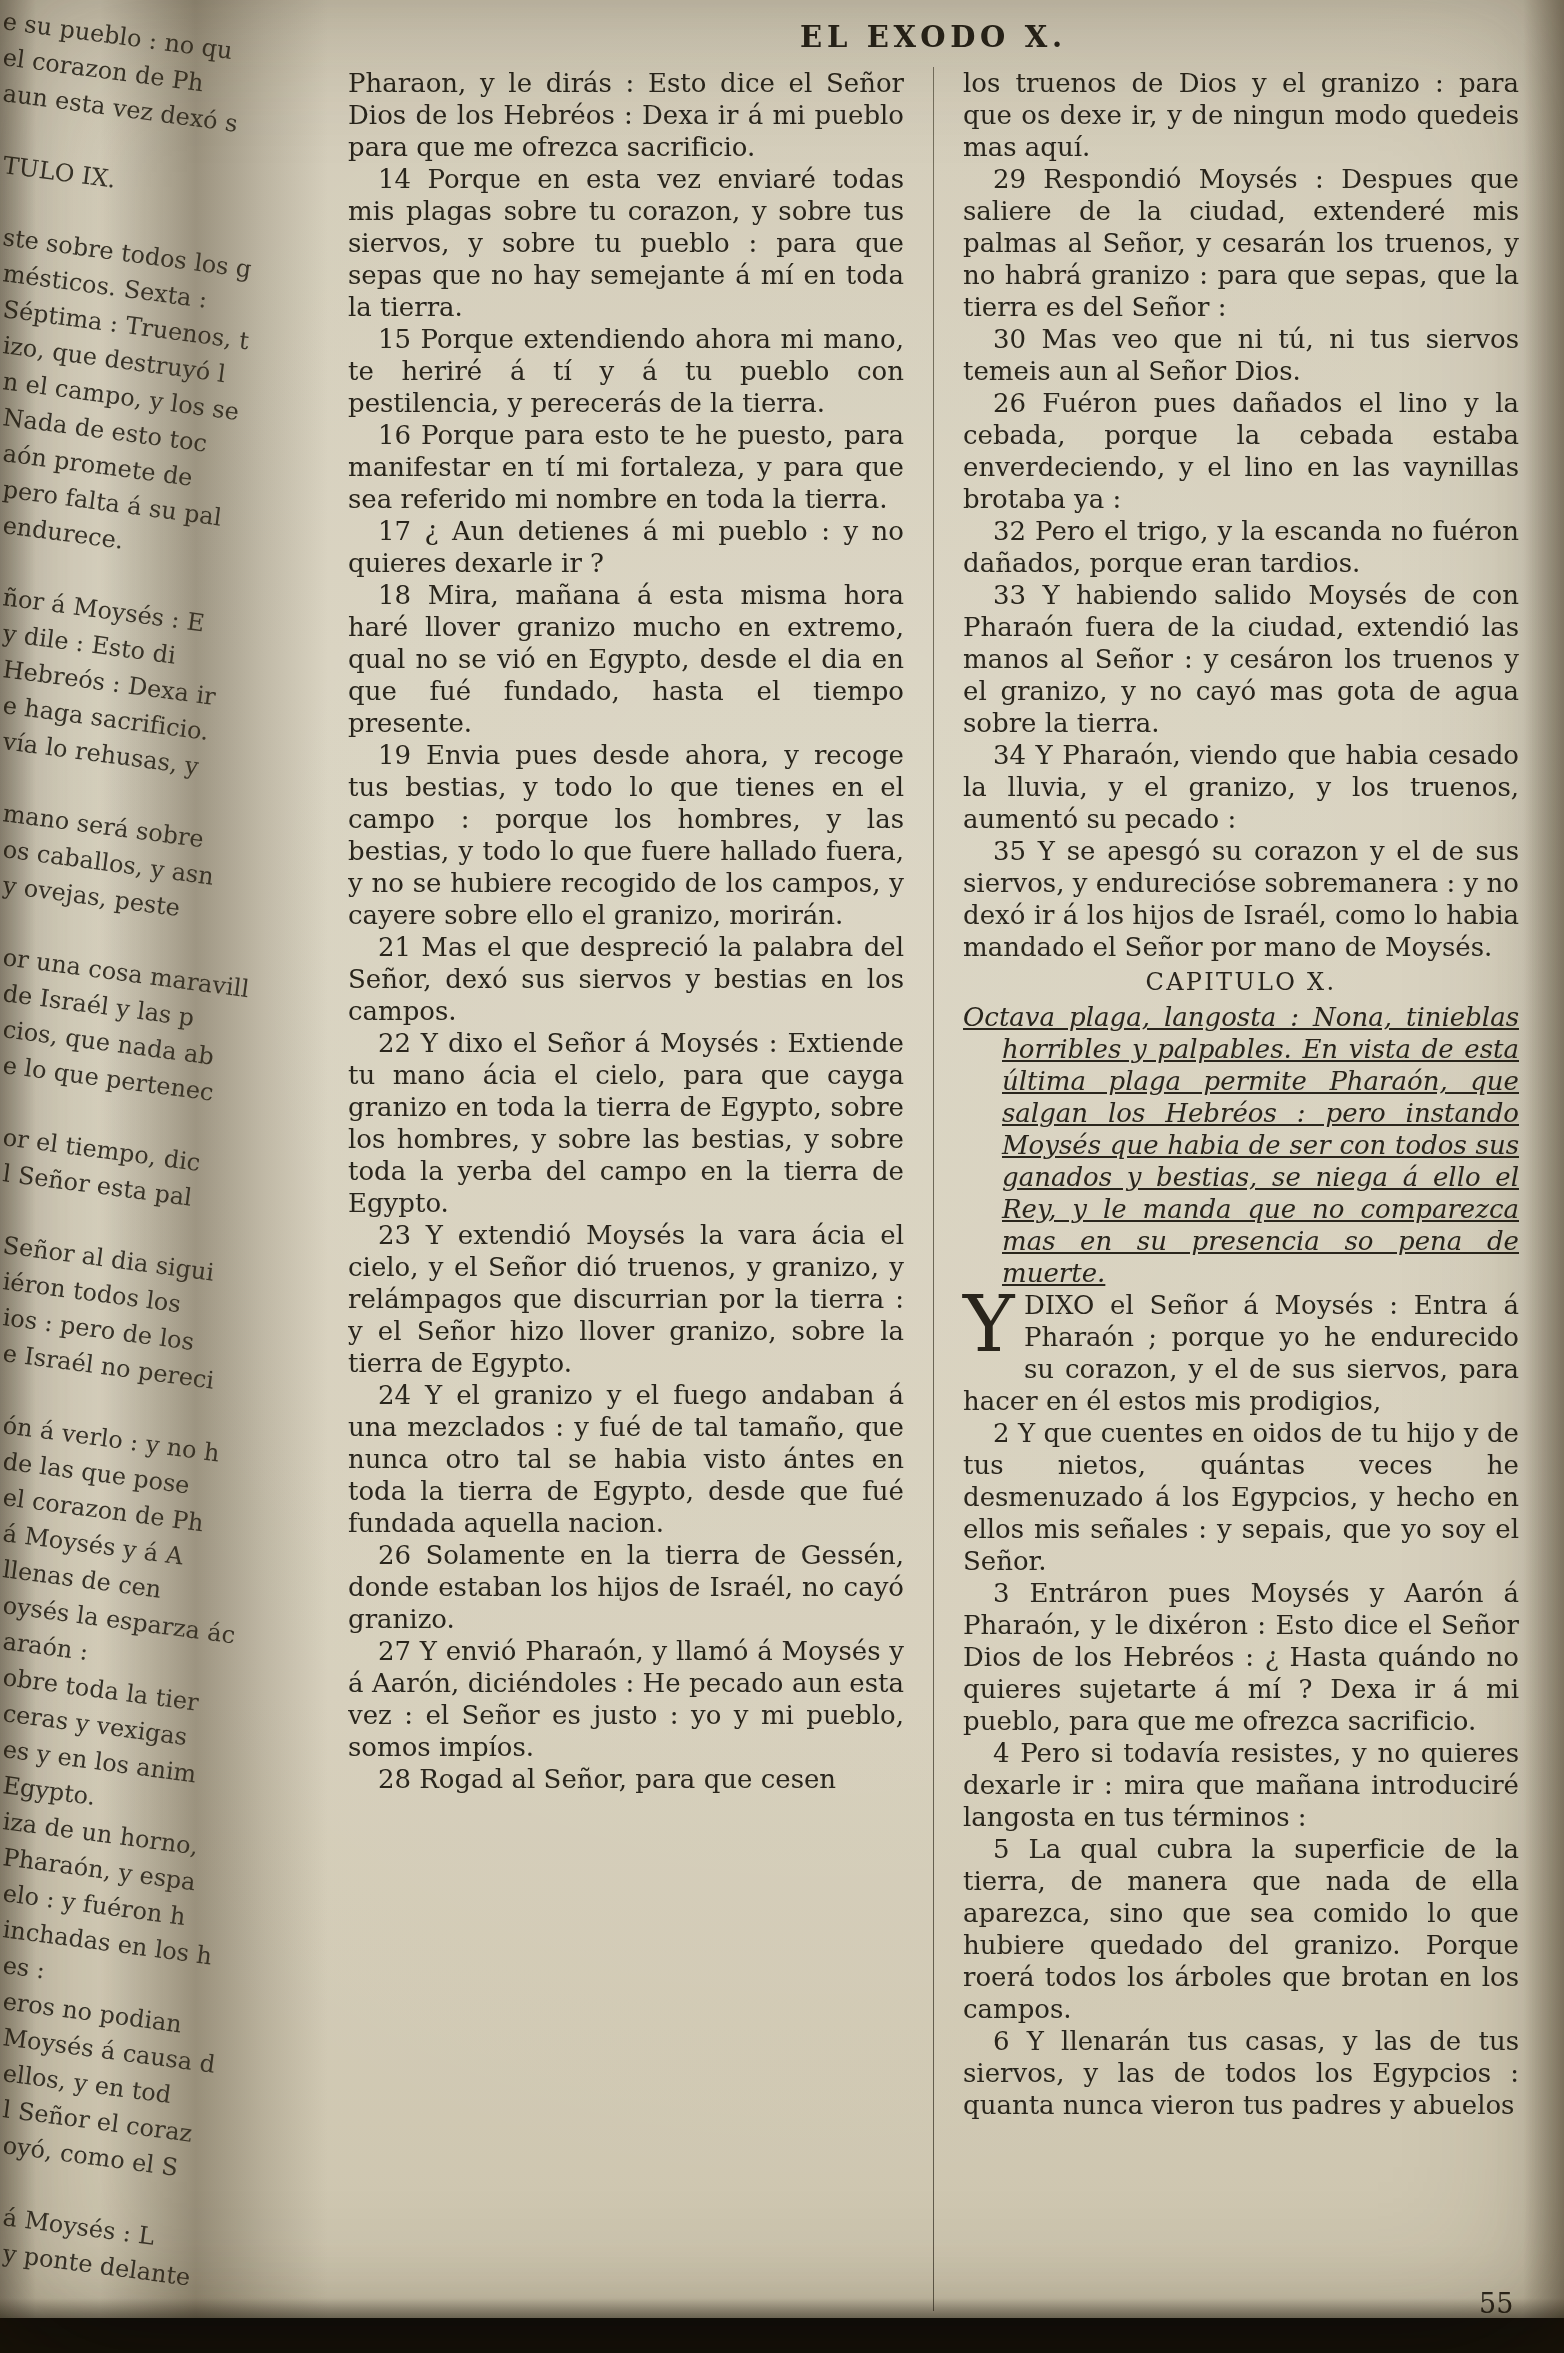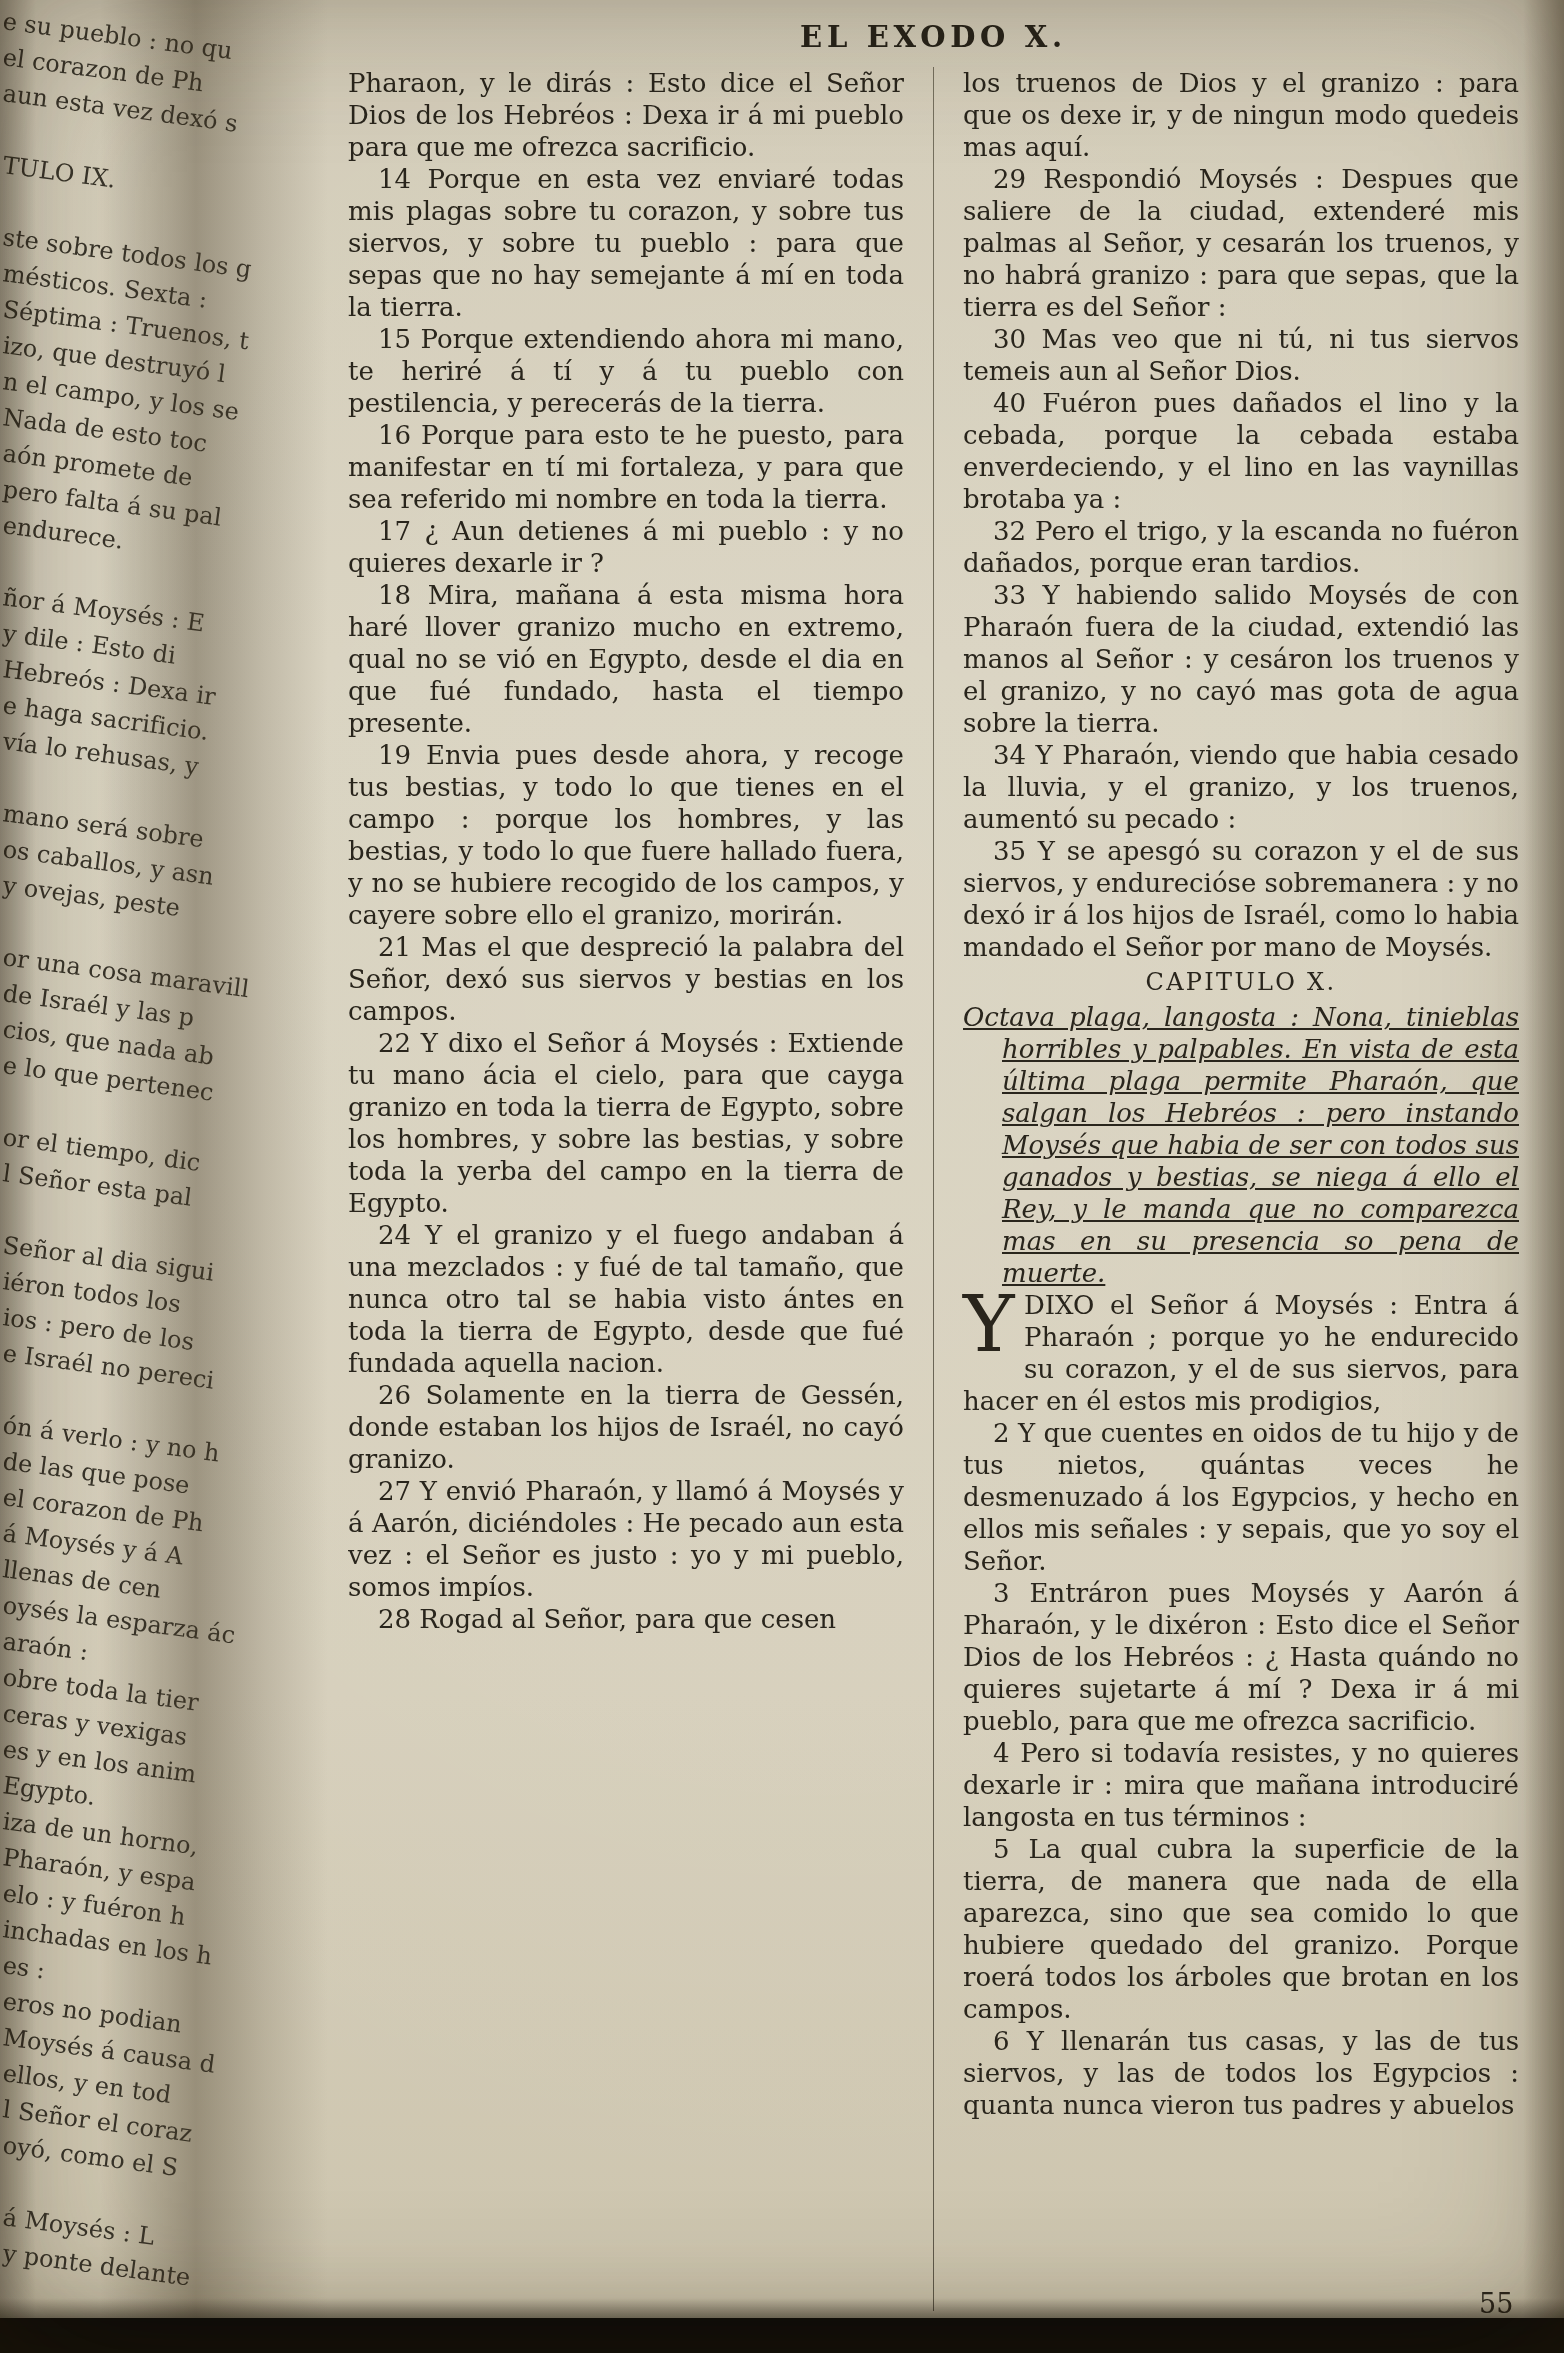--- a/index.html
+++ b/index.html
@@ -160,34 +160,35 @@
       <div class="col continuation">
           <p class="para">Pharaon, y le dirás : Esto dice el Señor Dios de los Hebréos : Dexa ir á mi pueblo para que me ofrezca sacrificio.</p>
           <p class="para">14  Porque en esta vez enviaré todas mis plagas sobre tu corazon, y sobre tus siervos, y sobre tu pueblo : para que sepas que no hay semejante á mí en toda la tierra.</p>
           <p class="para">15  Porque extendiendo ahora mi mano, te heriré á tí y á tu pueblo con pestilencia, y perecerás de la tierra.</p>
           <p class="para">16  Porque para esto te he puesto, para manifestar en tí mi fortaleza, y para que sea referido mi nombre en toda la tierra.</p>
           <p class="para">17  ¿ Aun detienes á mi pueblo : y no quieres dexarle ir ?</p>
           <p class="para">18  Mira, mañana á esta misma hora haré llover granizo mucho en extremo, qual no se vió en Egypto, desde el dia en que fué fundado, hasta el tiempo presente.</p>
           <p class="para">19  Envia pues desde ahora, y recoge tus bestias, y todo lo que tienes en el campo : porque los hombres, y las bestias, y todo lo que fuere hallado fuera, y no se hubiere recogido de los campos, y cayere sobre ello el granizo, morirán.</p>
           <p class="para">21  Mas el que despreció la palabra del Señor, dexó sus siervos y bestias en los campos.</p>
           <p class="para">22  Y dixo el Señor á Moysés : Extiende tu mano ácia el cielo, para que cayga granizo en toda la tierra de Egypto, sobre los hombres, y sobre las bestias, y sobre toda la yerba del campo en la tierra de Egypto.</p>
+          <p class="para">23  Y extendió Moysés la vara ácia el cielo, y el Señor dió truenos, y granizo, y relámpagos que discurrian por la tierra : y el Señor hizo llover granizo, sobre la tierra de Egypto.</p>
           <p class="para">24  Y el granizo y el fuego andaban á una mezclados : y fué de tal tamaño, que nunca otro tal se habia visto ántes en toda la tierra de Egypto, desde que fué fundada aquella nacion.</p>
           <p class="para">26  Solamente en la tierra de Gessén, donde estaban los hijos de Israél, no cayó granizo.</p>
           <p class="para">27  Y envió Pharaón, y llamó á Moysés y á Aarón, diciéndoles : He pecado aun esta vez : el Señor es justo : yo y mi pueblo, somos impíos.</p>
           <p class="para">28  Rogad al Señor, para que cesen</p>
         </div>
 
       <div class="divider"></div>
 
       <div class="col">
         <div class="continuation">
             <p class="para">los truenos de Dios y el granizo : para que os dexe ir, y de ningun modo quedeis mas aquí.</p>
             <p class="para">29  Respondió Moysés : Despues que saliere de la ciudad, extenderé mis palmas al Señor, y cesarán los truenos, y no habrá granizo : para que sepas, que la tierra es del Señor :</p>
             <p class="para">30  Mas veo que ni tú, ni tus siervos temeis aun al Señor Dios.</p>
-            <p class="para">40  Fuéron pues dañados el lino y la cebada, porque la cebada estaba enverdeciendo, y el lino en las vaynillas brotaba ya :</p>
+            <p class="para">26  Fuéron pues dañados el lino y la cebada, porque la cebada estaba enverdeciendo, y el lino en las vaynillas brotaba ya :</p>
             <p class="para">32  Pero el trigo, y la escanda no fuéron dañados, porque eran tardios.</p>
             <p class="para">33  Y habiendo salido Moysés de con Pharaón fuera de la ciudad, extendió las manos al Señor : y cesáron los truenos y el granizo, y no cayó mas gota de agua sobre la tierra.</p>
             <p class="para">34  Y Pharaón, viendo que habia cesado la lluvia, y el granizo, y los truenos, aumentó su pecado :</p>
             <p class="para">35  Y se apesgó su corazon y el de sus siervos, y endurecióse sobremanera : y no dexó ir á los hijos de Israél, como lo habia mandado el Señor por mano de Moysés.</p>
           </div>
 
         <div class="chapter-head">CAPITULO X.</div>
 
         <div class="summary">Octava plaga, langosta : Nona, tinieblas horribles y palpables.  En vista de esta última plaga permite Pharaón, que salgan los Hebréos : pero instando Moysés que habia de ser con todos sus ganados y bestias, se niega á ello el Rey, y le manda que no comparezca mas en su presencia so pena de muerte.</div>
 

